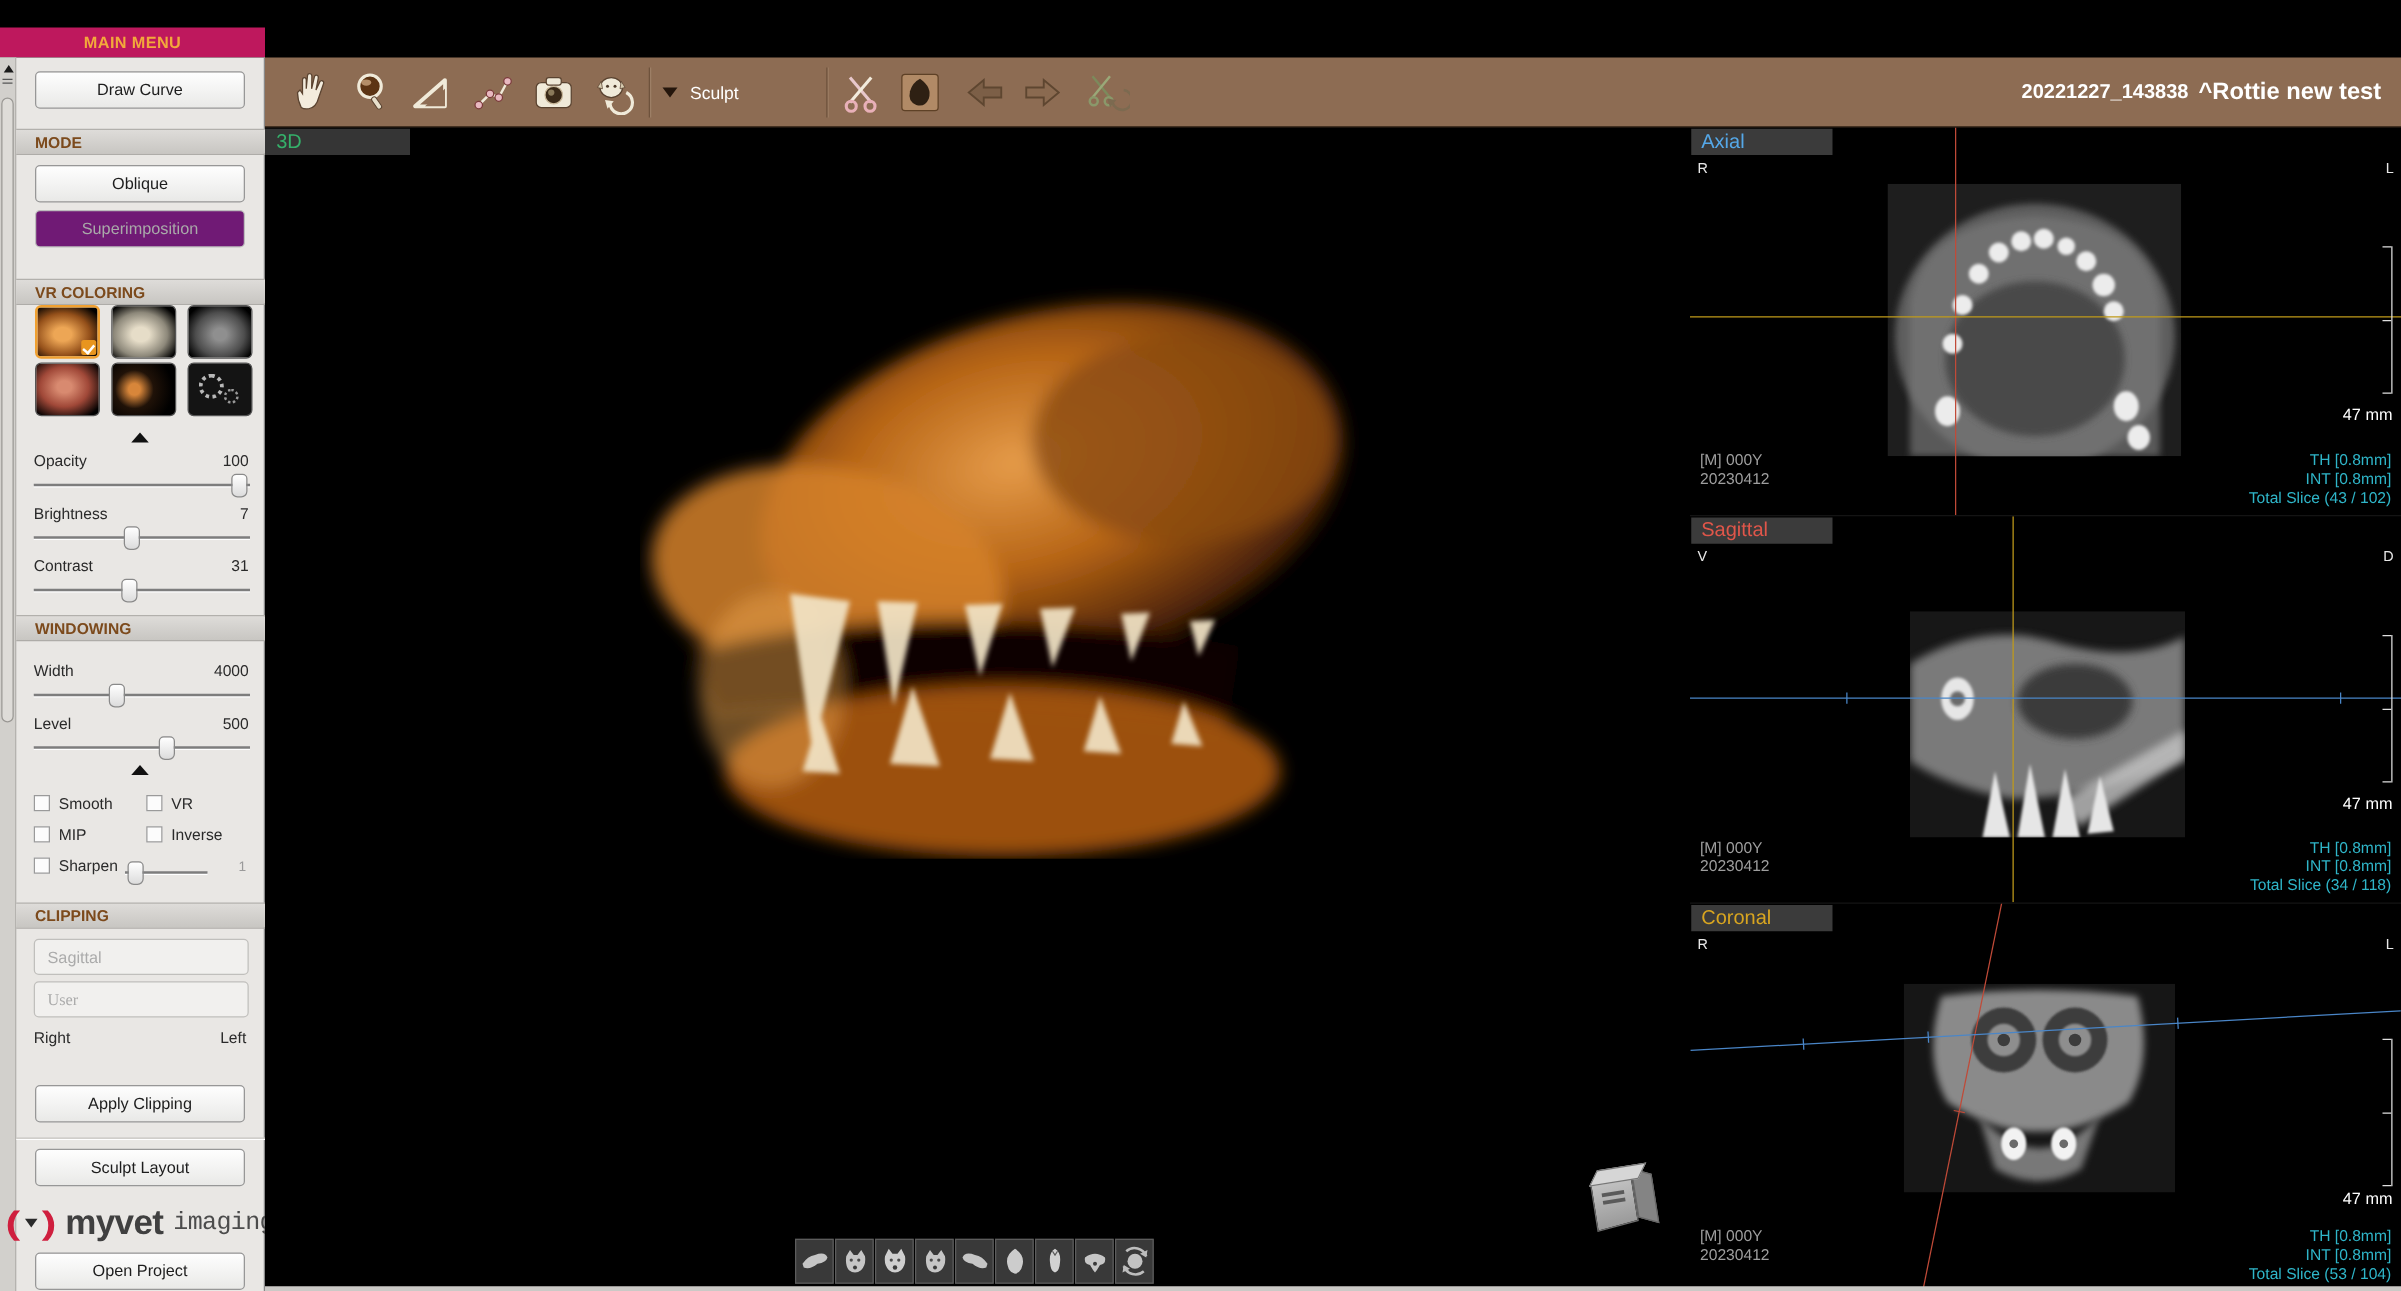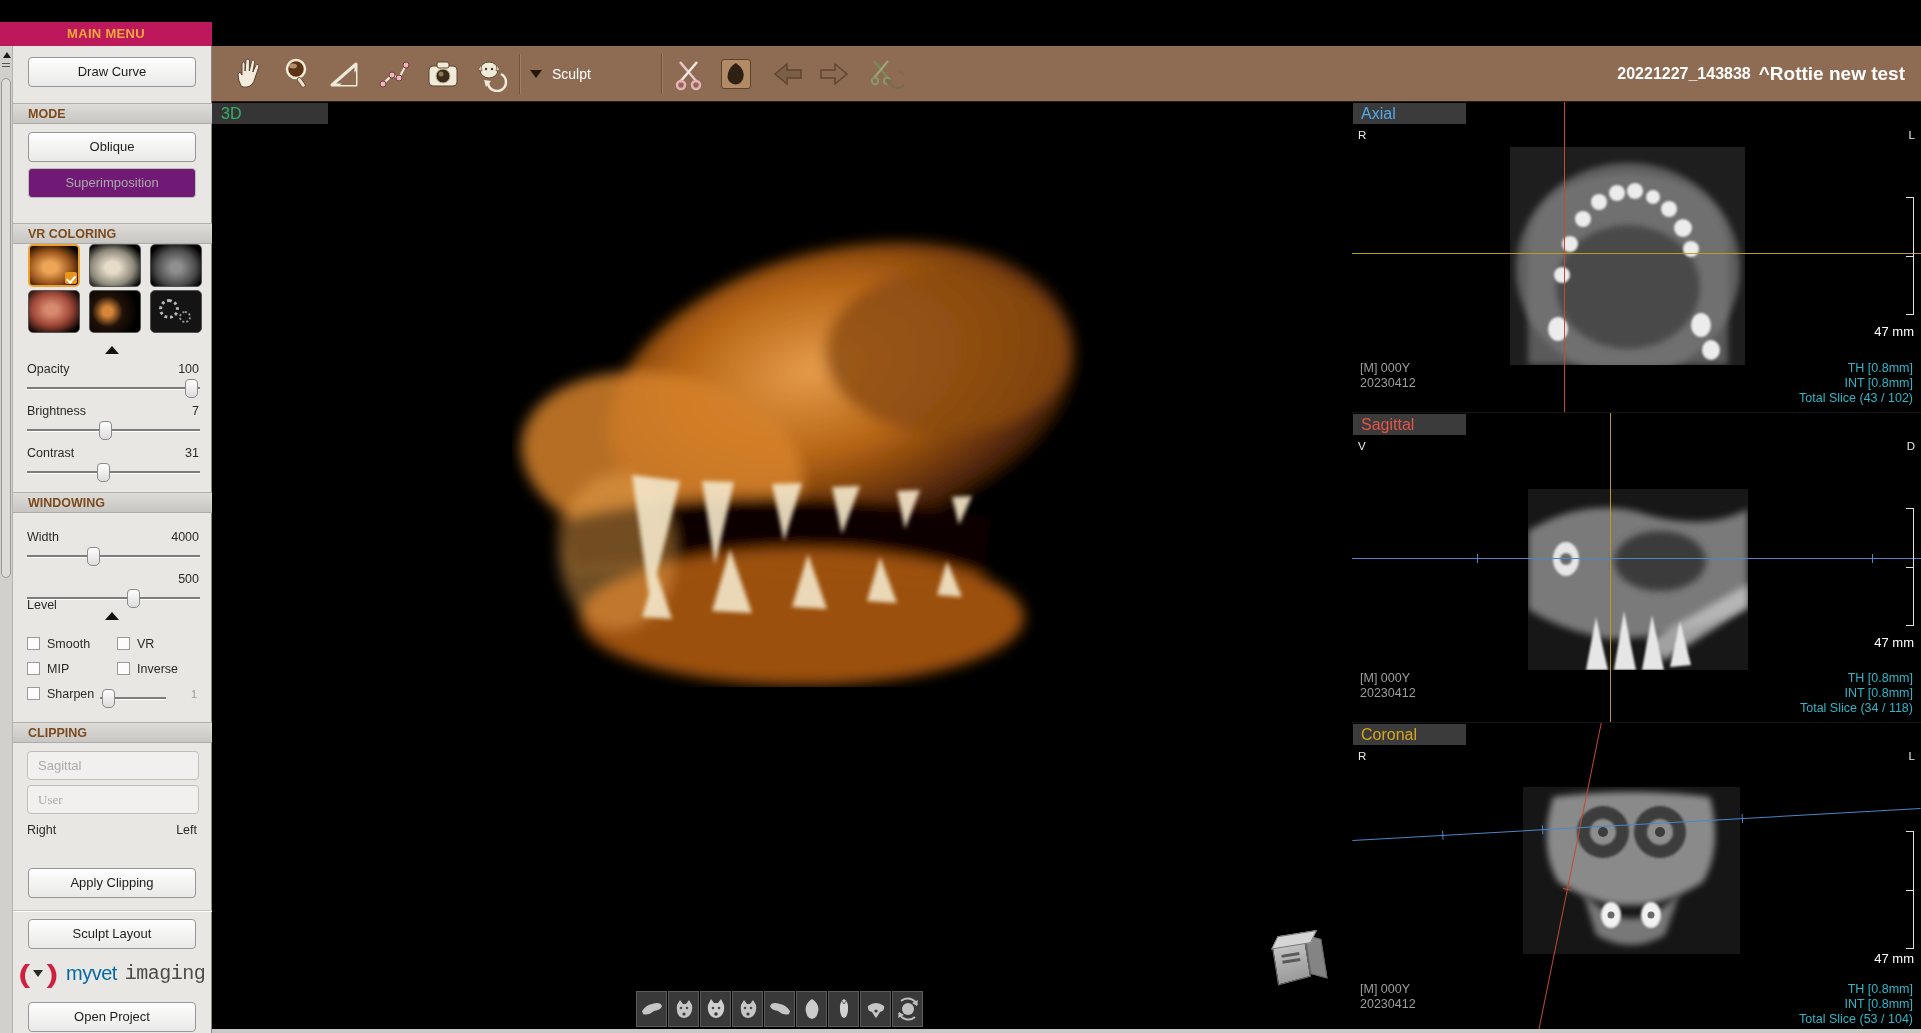--- a/index.html
+++ b/index.html
@@ -71,21 +71,21 @@
                    border:1px solid #8a8a8a; border-radius:4px 4px 5px 5px; }
   .cb { display:inline-block; width:13px; height:13px; background:#fcfcfc; border:1px solid #9a9a9a; vertical-align:-2px; }
   .cb-label { font-size:12.5px; color:#2a2a2a; margin-left:7px; }
   .dropdown { background:#f1f0ee; border:1px solid #c0bfbc; border-radius:4px; font-size:13px; color:#ababab;
               line-height:27px; padding-left:10px; height:29px; }
   .side-label { font-size:12.5px; color:#2a2a2a; }
   .logo-row { display:flex; align-items:center; justify-content:center; gap:4px; }
   .logo-paren { color:#cf1f3e; font-size:26px; font-weight:bold; transform:scaleX(1.35); line-height:22px; }
   .logo-tri { width:0; height:0; border-left:5px solid transparent; border-right:5px solid transparent;
               border-top:7px solid #2a2a2a; margin:0 1px; }
-  .logo-bold { font-size:20px; font-weight:normal; color:#0369a1; letter-spacing:-.5px; margin-left:5px; }
+  .logo-bold { font-size:28px; font-weight:bold; color:#404040; letter-spacing:-.5px; margin-left:5px; }
   .logo-light { font-size:20px; font-weight:normal; color:#4c4c4c; letter-spacing:-.5px; margin-left:4px;font-family:Liberation Mono, monospace; }
   .divline { left:13px; width:199px; height:1px; background:#c6c4c0; box-shadow:0 1px 0 #fff; }
 
   
   .viewport3d { position:absolute; left:212px; top:102px; width:1140px; height:931px; background:#000; overflow:hidden; }
   .vp-label { position:absolute; left:0; top:1px; width:116px; height:21px; background:#353535;
               color:#35b06a; font-size:16px; line-height:21px; padding-left:9px; }
   .dogbar { position:absolute; left:424px; top:889px; display:flex; gap:1px; }
   .dogbtn { width:31px; height:36px; background:#393939; border:1px solid #5c5c5c; display:flex;
             align-items:center; justify-content:center; }
@@ -246,21 +246,21 @@
         <span class="thumb" style="left:70px;"></span>
     </div>
 
     <div class="sb-el sec-hdr" style="top:446px;">WINDOWING</div>
     <div class="sb-el sld-label" style="left:27px;top:484px;">Width</div>
     <div class="sb-el sld-value" style="top:484px;">4000</div>
     <div class="slider" style="top:500px;">
       <span class="track"></span>
         <span class="thumb" style="left:60px;"></span>
     </div>
-    <div class="sb-el sld-label" style="left:27px;top:552px;">Level</div>
+    <div class="sb-el sld-label" style="left:27px;top:526px;">Level</div>
     <div class="sb-el sld-value" style="top:526px;">500</div>
     <div class="slider" style="top:542px;">
       <span class="track"></span>
         <span class="thumb" style="left:100px;"></span>
     </div>
 
     <span class="sb-el collapse-up" style="left:105px;top:566px;"></span>
 
     <div class="sb-el" style="left:27px;top:588px;">
       <span class="cb"></span><span class="cb-label">Smooth</span>

